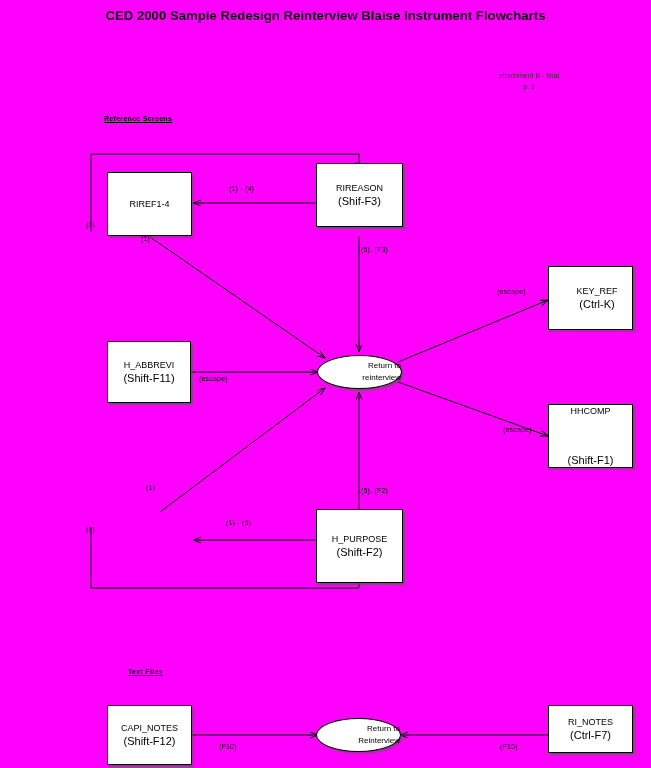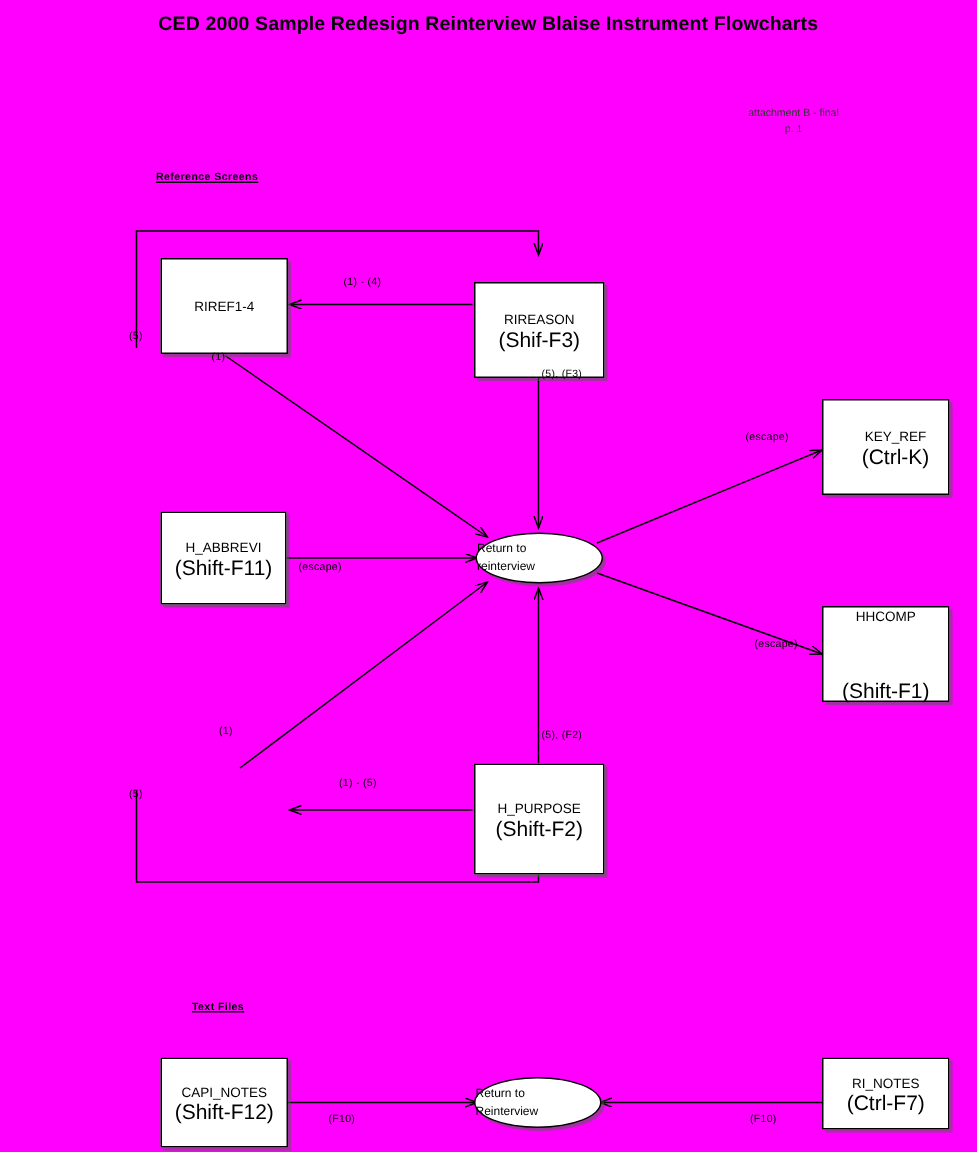--- a/index.html
+++ b/index.html
@@ -52,30 +52,30 @@
     box-sizing: border-box;
     display: flex;
     flex-direction: column;
     align-items: center;
     justify-content: center;
     font-size: 9px;
     color: #000000;
     line-height: 13px;
     box-shadow: 2px 2px 0 rgba(90,90,90,0.55);
   }
-  .node-box .sub { font-size: 14px; }
+  .node-box .sub { font-size: 11px; }
   .node-ellipse {
     position: absolute;
     background: #FFFFFF;
     border: 1px solid #000000;
     border-radius: 50%;
     box-sizing: border-box;
     display: flex;
     flex-direction: column;
-    align-items: flex-start;
+    align-items: flex-end;
     justify-content: center;
     font-size: 8px;
     color: #000000;
     line-height: 12px;
     box-shadow: 2px 2px 0 rgba(90,90,90,0.55);
     text-align: center;
   }
   .edge-label {
     position: absolute;
     font-size: 7px;
@@ -144,21 +144,21 @@
 
     <line x1="191" y1="735" x2="318" y2="735" marker-end="url(#arrow)"></line>
 
     <line x1="548" y1="735" x2="400" y2="735" marker-end="url(#arrow)"></line>
   </svg>
 
   <div class="node-box" style="left:107px; top:172px; width:85px; height:64px;">
     <div>RIREF1-4</div>
   </div>
 
-  <div class="node-box" style="left:316px; top:188px; width:87px; height:64px;">
+  <div class="node-box" style="left:316px; top:163px; width:87px; height:64px;">
     <div>RIREASON</div>
     <div class="sub">(Shif-F3)</div>
   </div>
 
   <div class="node-box" style="left:107px; top:341px; width:84px; height:62px;">
     <div>H_ABBREVI</div>
     <div class="sub">(Shift-F11)</div>
   </div>
 
   <div class="node-box" style="left:548px; top:266px; width:85px; height:64px;padding-left:13px;">

